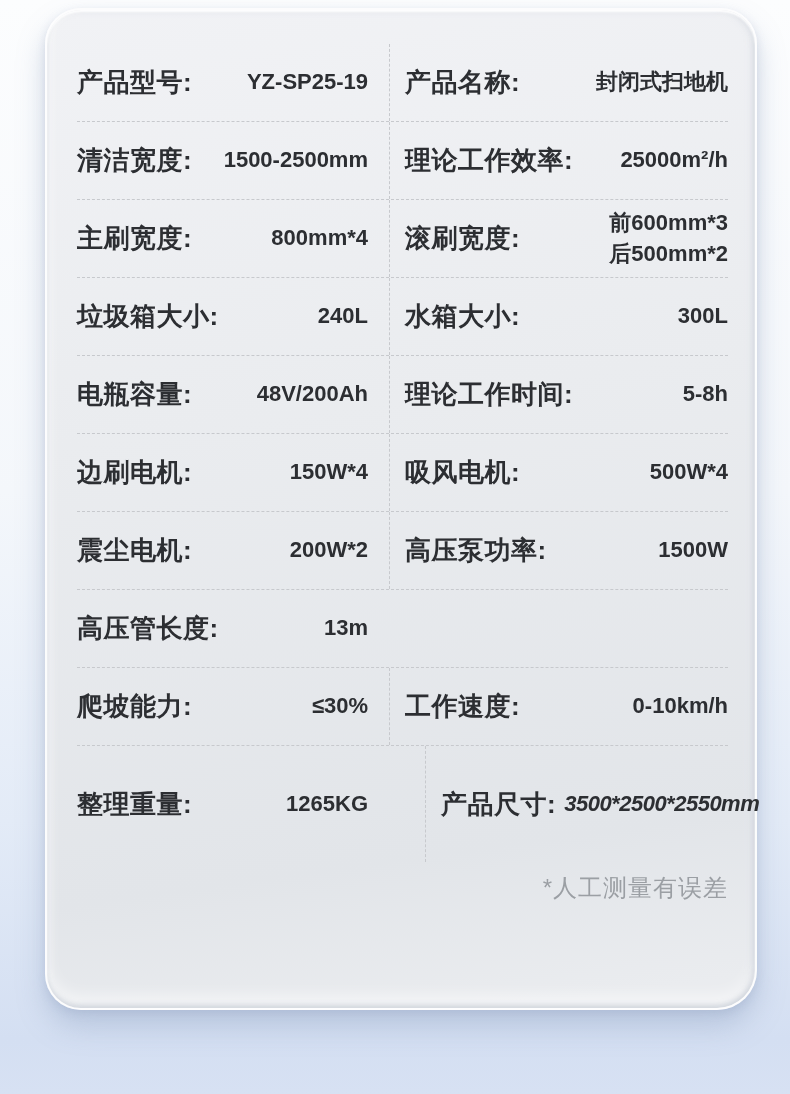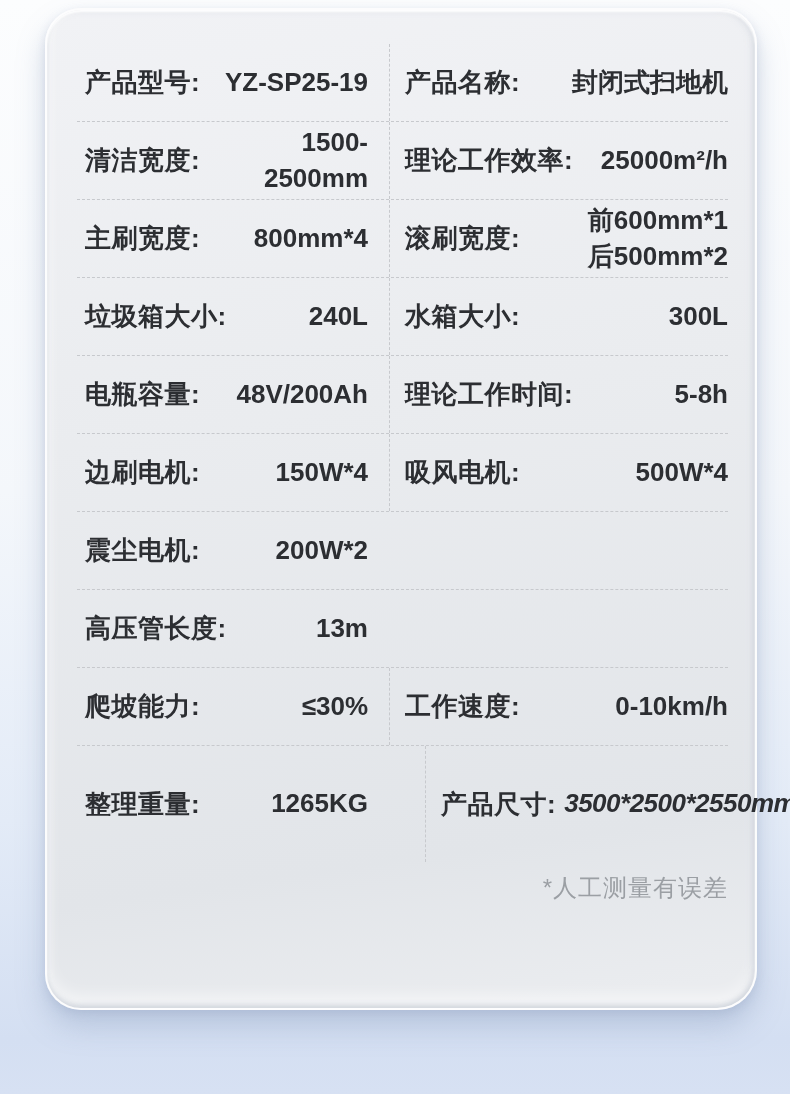--- a/index.html
+++ b/index.html
@@ -45,32 +45,32 @@
     border-bottom: none;
     min-height: 116px;
     gap: 36px;
   }
   .spec-cell {
     display: flex;
     justify-content: space-between;
     align-items: center;
     min-width: 0;
   }
-  .spec-cell.cell-left { padding-right: 21px; margin-left: 8px; }
+  .spec-cell.cell-left { padding-right: 21px; }
   .spec-cell.cell-right { border-left: 1.5px dashed #c7c9cd; padding-left: 15px; }
   .spec-label {
     font-size: 26px;
     font-weight: 700;
     color: #2c2e32;
     letter-spacing: 0.5px;
     white-space: nowrap;
     flex: 0 0 auto;
   }
   .spec-value {
-    font-size: 26px;
+    font-size: 22px;
     font-weight: 700;
     color: #2c2e32;
     text-align: right;
     white-space: pre-line;
     line-height: 1.38;
     margin-left: 8px;
   }
   .row-last .cell-right .spec-value { letter-spacing: -0.5px; font-style: italic; }
   .card-footnote {
     display: flex;
@@ -112,21 +112,21 @@
         </div>
       </div>
 
       <div class="spec-row">
         <div class="spec-cell cell-left">
           <span class="spec-label">主刷宽度:</span>
           <span class="spec-value">800mm*4</span>
         </div>
         <div class="spec-cell cell-right">
           <span class="spec-label">滚刷宽度:</span>
-          <span class="spec-value">前600mm*1
+          <span class="spec-value">前600mm*3
 后500mm*2</span>
         </div>
       </div>
 
       <div class="spec-row">
         <div class="spec-cell cell-left">
           <span class="spec-label">垃圾箱大小:</span>
           <span class="spec-value">240L</span>
         </div>
         <div class="spec-cell cell-right">
@@ -155,20 +155,24 @@
         <div class="spec-cell cell-right">
           <span class="spec-label">吸风电机:</span>
           <span class="spec-value">500W*4</span>
         </div>
       </div>
 
       <div class="spec-row">
         <div class="spec-cell cell-left">
           <span class="spec-label">震尘电机:</span>
           <span class="spec-value">200W*2</span>
+        </div>
+        <div class="spec-cell cell-right">
+          <span class="spec-label">高压泵功率:</span>
+          <span class="spec-value">1500W</span>
         </div>
       </div>
 
       <div class="spec-row">
         <div class="spec-cell cell-left">
           <span class="spec-label">高压管长度:</span>
           <span class="spec-value">13m</span>
         </div>
       </div>
 

